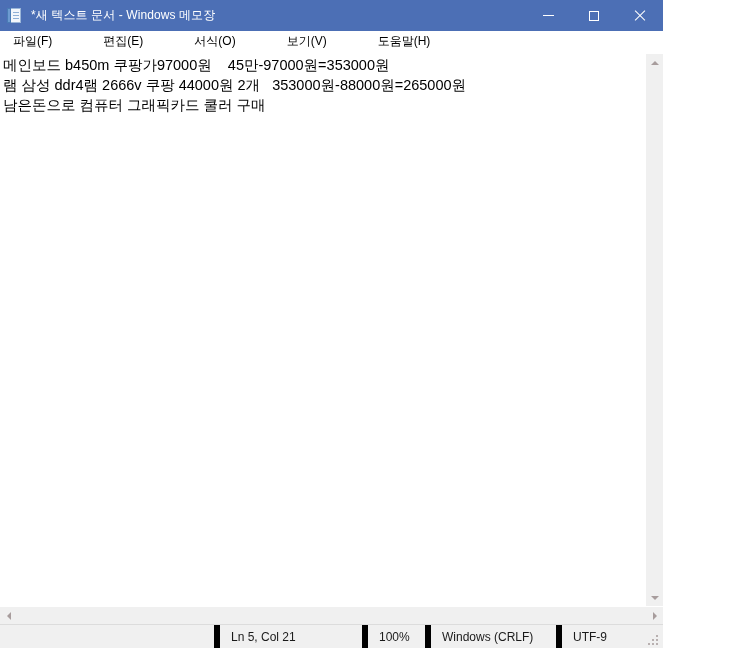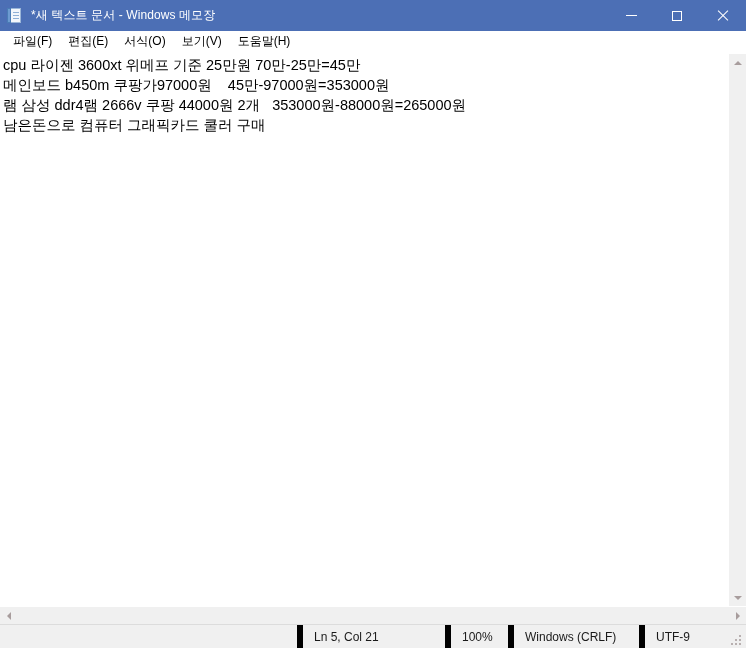--- a/index.html
+++ b/index.html
@@ -10,21 +10,21 @@
   body {
     width: 746px;
     height: 648px;
     overflow: hidden;
     font-family: "Liberation Sans", "DejaVu Sans", sans-serif;
     -webkit-font-smoothing: antialiased;
   }
 
   .window {
     position: relative;
-    width: 746px;
+    width: 663px;
     height: 648px;
     background: #ffffff;
     display: flex;
     flex-direction: column;
   }
 
   
   .titlebar {
     height: 31px;
     background: #4c6fb5;
@@ -118,20 +118,21 @@
   .glyph-close:after  { transform: rotate(-45deg); }
 
   
   .menubar {
     height: 22px;
     background: #ffffff;
     display: flex;
     align-items: center;
     padding-left: 5px;
     flex: 0 0 auto;
+    gap: 35px;
   }
   .menu-item {
     font-size: 12px;
     color: #000000;
     padding: 2px 8px 3px 8px;
     white-space: nowrap;
     cursor: default;
   }
 
   
@@ -278,21 +279,20 @@
   <div class="menubar">
     <div class="menu-item">파일(F)</div>
     <div class="menu-item">편집(E)</div>
     <div class="menu-item">서식(O)</div>
     <div class="menu-item">보기(V)</div>
     <div class="menu-item">도움말(H)</div>
   </div>
 
   <div class="editor-wrap">
     <div class="text-area">
-      <div class="text-line">cpu 라이젠 3600xt 위메프 기준 25만원 70만-25만=45만</div>
       <div class="text-line">메인보드 b450m 쿠팡가97000원    45만-97000원=353000원</div>
       <div class="text-line">램 삼성 ddr4램 2666v 쿠팡 44000원 2개   353000원-88000원=265000원</div>
       <div class="text-line">남은돈으로 컴퓨터 그래픽카드 쿨러 구매</div>
     </div>
     <div class="vscroll">
       <div class="sb-arrow">
         <span class="arrow-gl arrow-up"></span>
       </div>
       <div class="sb-arrow">
         <span class="arrow-gl arrow-down"></span>

